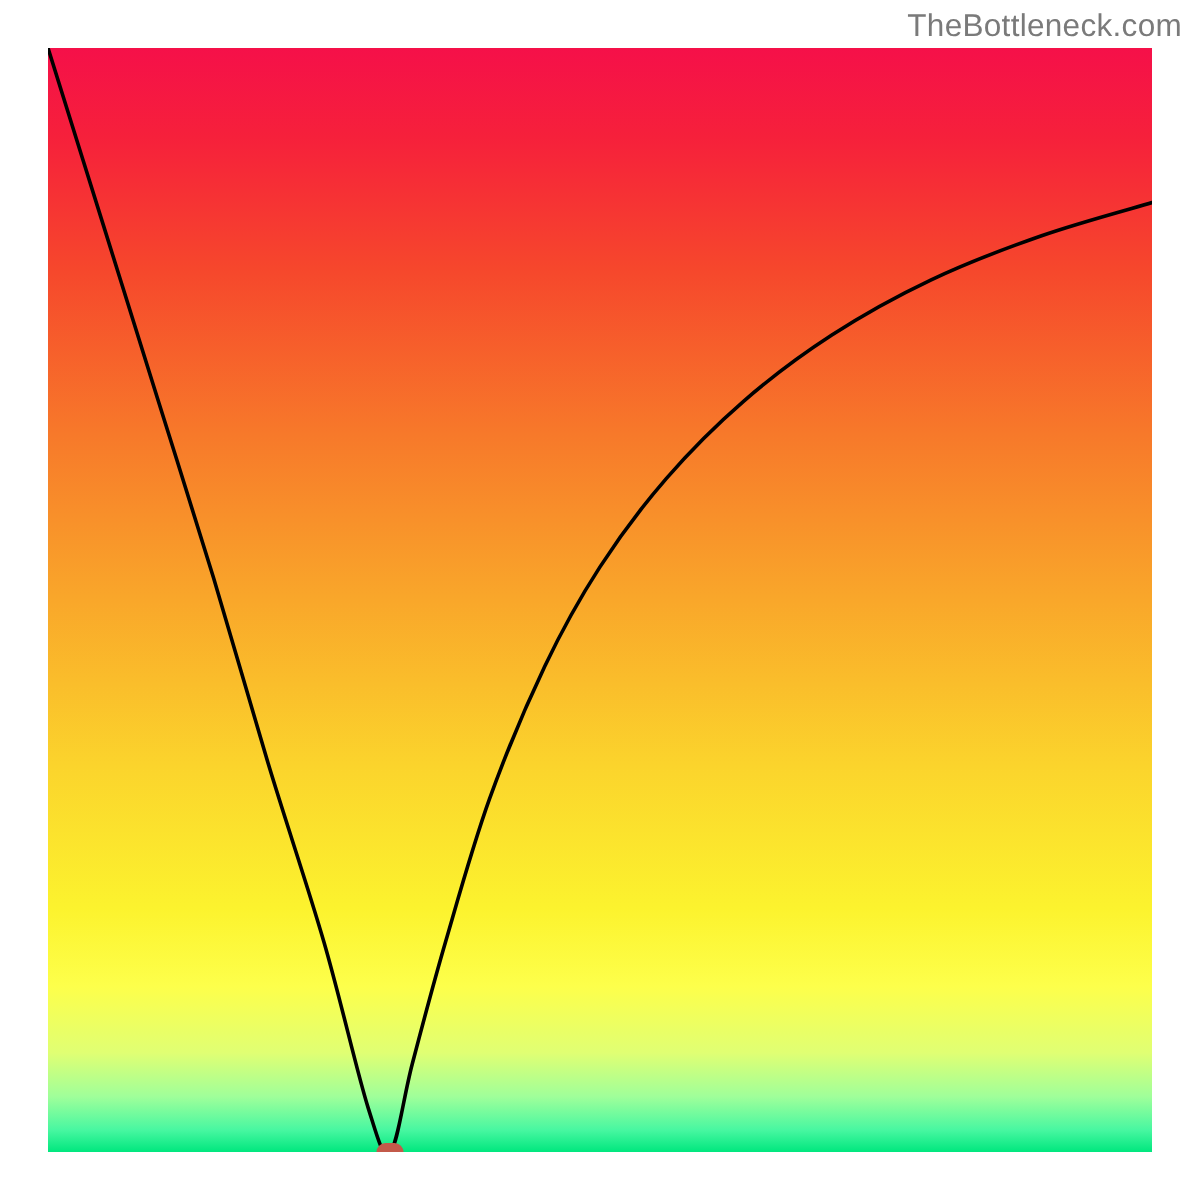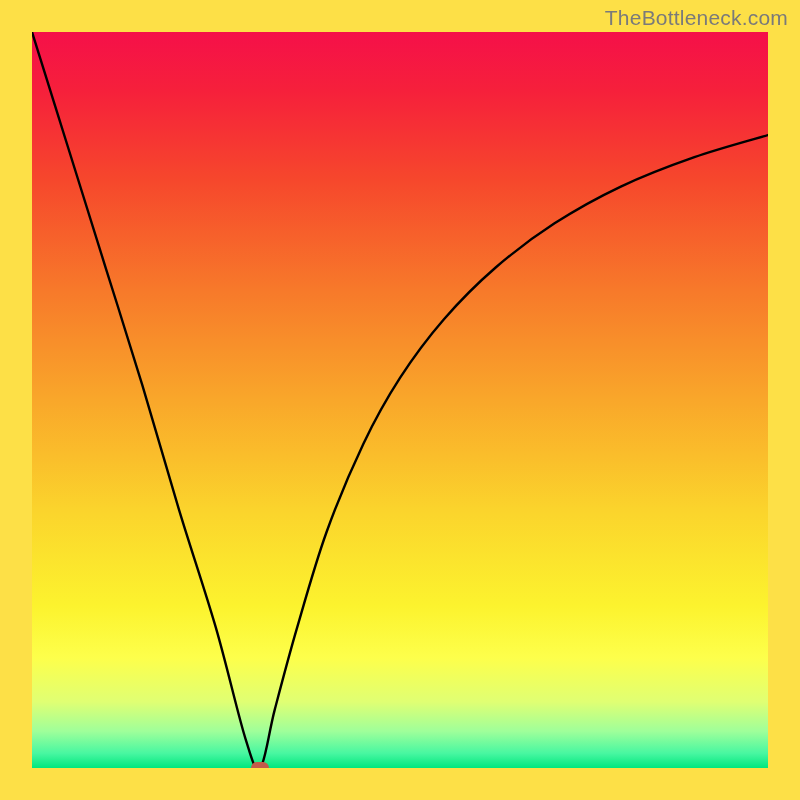--- a/index.html
+++ b/index.html
@@ -8,21 +8,21 @@
     width: 800px;
     height: 800px;
     overflow: hidden;
     background: #000;
     font-family: Arial, Helvetica, sans-serif;
   }
   .frame {
     position: relative;
     width: 800px;
     height: 800px;
-    background: #fde047;
+    background: #ffffff;
   }
   .plot-area {
     position: absolute;
     left: 32px;
     top: 32px;
     width: 736px;
     height: 736px;
     overflow: hidden;
   }
   .gradient {

